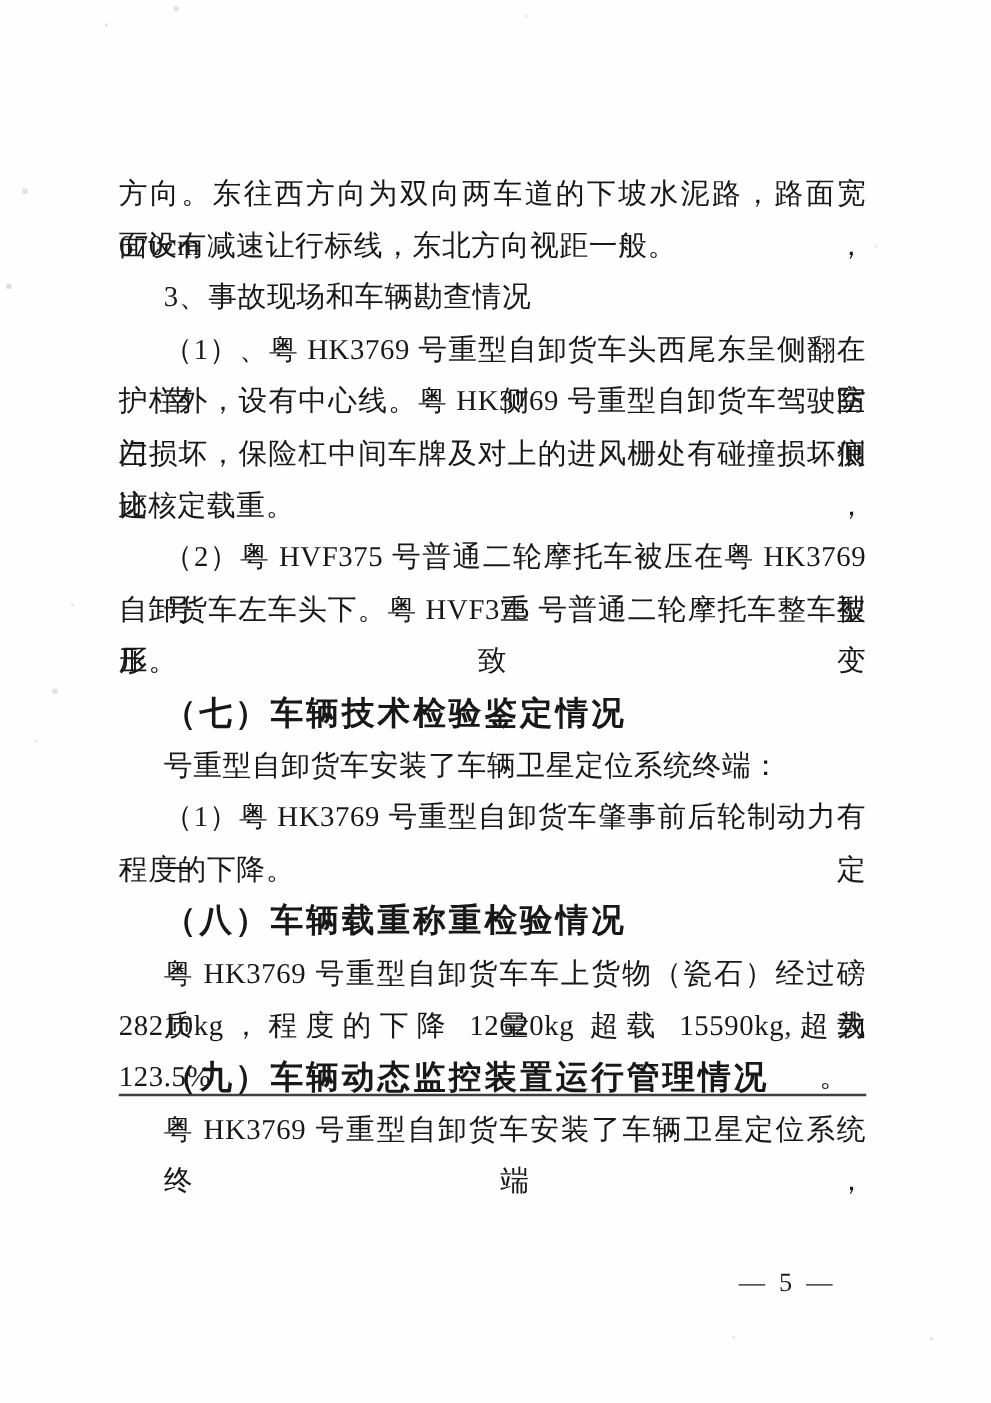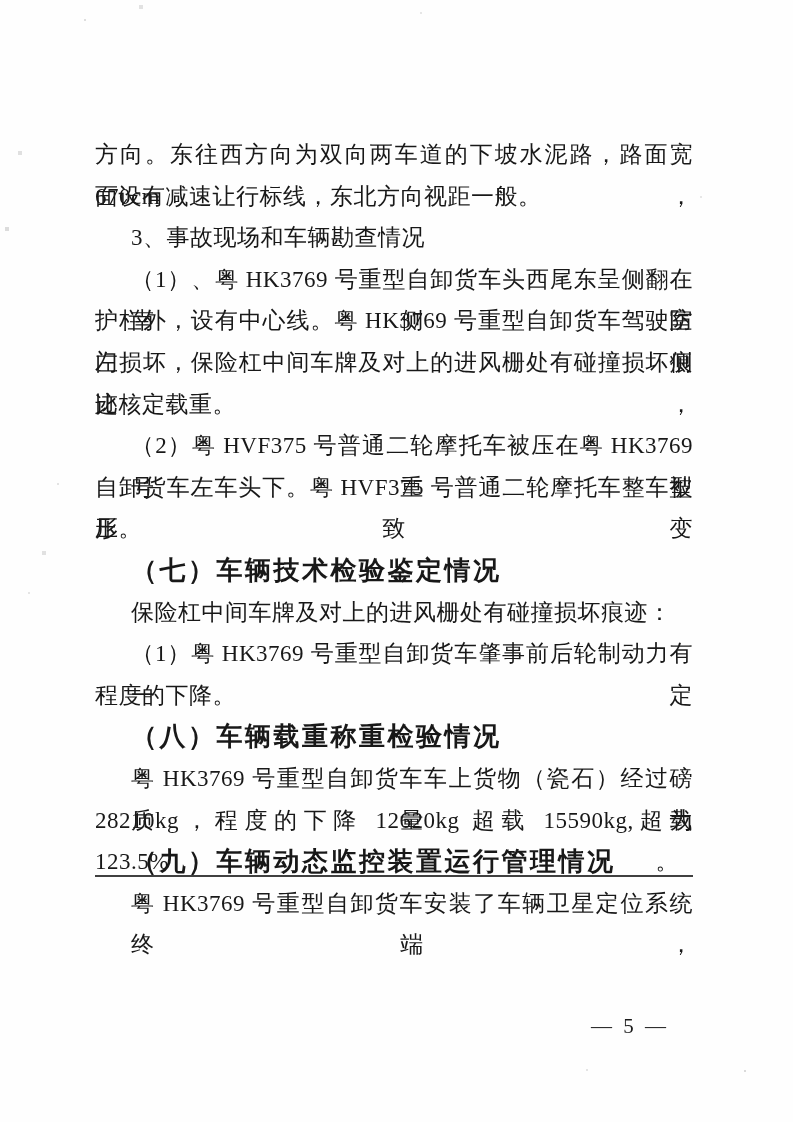--- a/index.html
+++ b/index.html
@@ -89,21 +89,21 @@
       <div class="line">面设有减速让行标线，东北方向视距一般。</div>
       <div class="line indent">3、事故现场和车辆勘查情况</div>
       <div class="line indent j">（1）、粤 HK3769 号重型自卸货车头西尾东呈侧翻在南侧防</div>
       <div class="line j">护栏外，设有中心线。粤 HK3769 号重型自卸货车驾驶室左侧</div>
       <div class="line j">门损坏，保险杠中间车牌及对上的进风栅处有碰撞损坏痕迹，</div>
       <div class="line">比核定载重。</div>
       <div class="line indent j">（2）粤 HVF375 号普通二轮摩托车被压在粤 HK3769 号重型</div>
       <div class="line j">自卸货车左车头下。粤 HVF375 号普通二轮摩托车整车被压致变</div>
       <div class="line">形。</div>
       <div class="line indent bold">（七）车辆技术检验鉴定情况</div>
-      <div class="line indent">保险杠中间车牌及对上的进风栅处有碰撞损坏痕迹：</div>
+      <div class="line indent">号重型自卸货车安装了车辆卫星定位系统终端：</div>
       <div class="line indent j">（1）粤 HK3769 号重型自卸货车肇事前后轮制动力有一定</div>
       <div class="line">程度的下降。</div>
       <div class="line indent bold">（八）车辆载重称重检验情况</div>
       <div class="line indent j">粤 HK3769 号重型自卸货车车上货物（瓷石）经过磅质量为</div>
       <div class="line j"><span class="">28210kg，程度的下降 12620kg 超载 15590kg,超载 </span><span class="underline">123.5%。</span></div>
       <div class="line indent bold">（九）车辆动态监控装置运行管理情况</div>
       <div class="line indent j">粤 HK3769 号重型自卸货车安装了车辆卫星定位系统终端，</div>
     </div>
   <div class="pagenum">— 5 —</div>
 </div>

